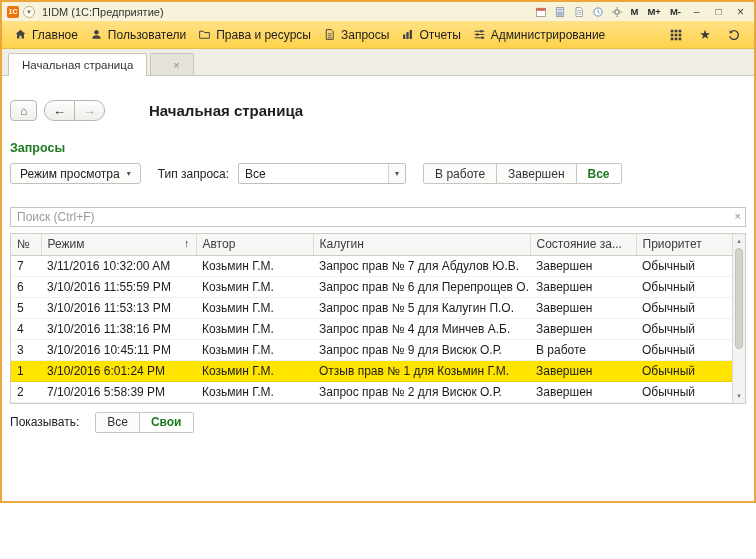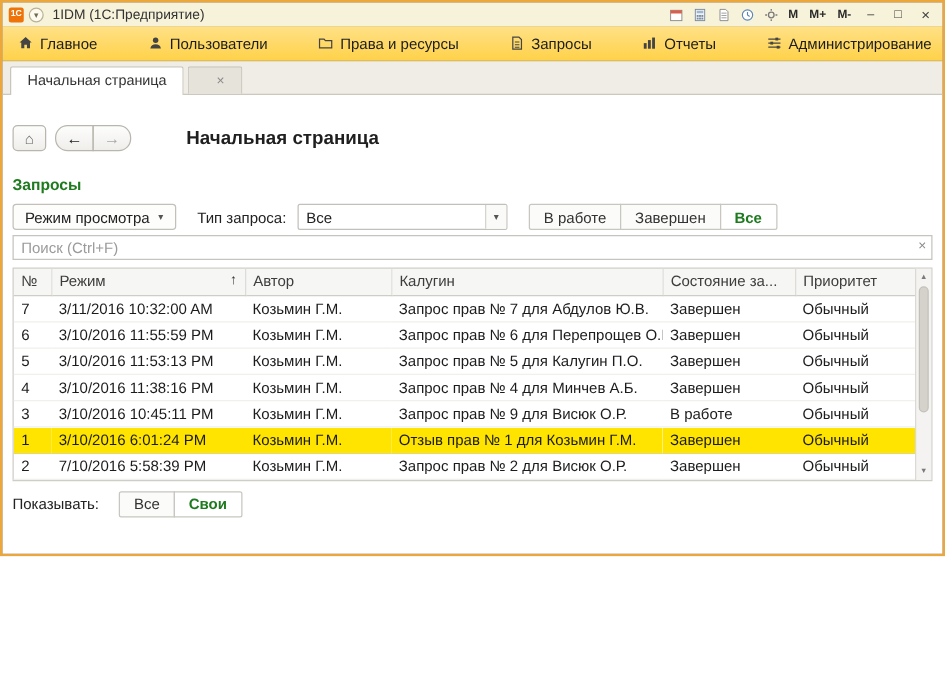--- a/index.html
+++ b/index.html
@@ -1,33 +1,33 @@
 <!DOCTYPE html>
 <html><head>
 <meta charset="utf-8">
 <style>
   * { box-sizing: border-box; margin: 0; padding: 0; }
   body { font-family: "Liberation Sans", sans-serif; background: #fff; }
 
-  .window { width: 756px; height: 445px; border: 2px solid #eca73c; display: flex; flex-direction: column; background: #a3a3a3; overflow: hidden; }
+  .window { width: 756px; height: 503px; border: 2px solid #eca73c; display: flex; flex-direction: column; background: #a16207; overflow: hidden; }
 
   
   .titlebar { height: 19px; background: #f7f2da; display: flex; align-items: center; padding: 0 5px; gap: 4px; font-size: 11px; color: #333; flex: 0 0 auto; }
   .app-logo { width: 12px; height: 12px; background: #ee7309; color: #fff; font-size: 7px; font-weight: bold; border-radius: 2px; display: flex; align-items: center; justify-content: center; }
   .sysmenu { width: 12px; height: 12px; border: 1px solid #b9b294; border-radius: 50%; display: flex; align-items: center; justify-content: center; font-size: 7px; color: #6f6a52; background: #fdfaef; }
   .title-text { margin-left: 3px; white-space: nowrap; }
   .tb-right { margin-left: auto; display: flex; align-items: center; gap: 5px; }
   .tb-ico { width: 14px; height: 14px; display: flex; align-items: center; justify-content: center; }
   .tb-ico svg { width: 12px; height: 12px; }
   .mem-btn { font-size: 9.5px; font-weight: bold; color: #2a2a2a; padding: 0 2px; }
   .win-btn { width: 17px; height: 15px; display: flex; align-items: center; justify-content: center; font-size: 10px; color: #3f3f3f; }
   .win-btn.close { font-size: 12px; }
 
   
-  .menubar { height: 28px; background: linear-gradient(#ffe187, #ffd24a); display: flex; align-items: center; padding: 0 12px; gap: 40px; flex: 0 0 auto; border-bottom: 1px solid #e6bd45; }
+  .menubar { height: 28px; background: linear-gradient(#ffe187, #ffd24a); display: flex; align-items: center; padding: 0 12px; gap: 12px; flex: 0 0 auto; border-bottom: 1px solid #e6bd45; }
   .menu-item { display: flex; align-items: center; gap: 5px; font-size: 12px; color: #1d1d1d; white-space: nowrap; cursor: default; }
   .menu-item svg { width: 13px; height: 13px; }
   .mb-right { margin-left: auto; display: flex; align-items: center; gap: 13px; }
   .mb-ico { display: flex; align-items: center; justify-content: center; width: 16px; height: 16px; color: #3a3a3a; font-size: 13px; }
   .mb-ico svg { width: 14px; height: 14px; }
 
   
   .tabstrip { height: 27px; background: #f0ede6; display: flex; align-items: flex-end; padding: 4px 6px 0 6px; gap: 3px; border-bottom: 1px solid #cbc8be; flex: 0 0 auto; }
   .tab { height: 22px; display: flex; align-items: center; padding: 0 13px; font-size: 11.5px; background: #e6e3da; border: 1px solid #c8c5bb; border-bottom: none; border-radius: 2px 2px 0 0; color: #333; white-space: nowrap; }
   .tab.active { background: #fff; height: 23px; margin-bottom: -1px; }
@@ -52,21 +52,21 @@
   .dd-arrow { font-size: 8px; color: #555; }
   .combo { width: 168px; height: 21px; border: 1px solid #c2c0ba; display: flex; align-items: center; background: #fff; border-radius: 2px; }
   .combo-value { flex: 1; padding: 0 6px; font-size: 12px; }
   .combo-btn { width: 17px; height: 100%; border-left: 1px solid #d6d4ce; display: flex; align-items: center; justify-content: center; font-size: 8px; color: #555; background: #fafaf8; }
   .seg { display: flex; margin-left: 8px; }
   .seg .seg-btn { height: 21px; padding: 0 11px; border: 1px solid #c8c6c0; background: #fbfbfa; font-size: 12px; color: #333; margin-left: -1px; font-family: inherit; }
   .seg .seg-btn:first-child { margin-left: 0; border-radius: 2px 0 0 2px; }
   .seg .seg-btn:last-child { border-radius: 0 2px 2px 0; }
   .seg .seg-btn.active { color: #1e7a1e; font-weight: bold; background: #fff; }
 
-  .search-row { position: relative; margin-top: 4px; }
+  .search-row { position: relative; margin-top: 23px; }
   .search-row input { width: 100%; height: 20px; border: 1px solid #c6c4be; padding: 0 20px 0 6px; font-size: 12px; font-family: inherit; color: #222; }
   .search-row input::placeholder { color: #9b9b9b; }
   .search-clear { position: absolute; right: 5px; top: 3px; color: #8a8a8a; font-size: 11px; }
 
   .tablewrap { margin-top: 6px; border: 1px solid #cfcdc7; display: flex; background: #fff; }
   .tablewrap table { border-collapse: collapse; table-layout: fixed; flex: 1; align-self: flex-start; width: 10px; }
   th { height: 21px; background: #f6f6f4; border-right: 1px solid #dedcd6; border-bottom: 1px solid #cfcdc7; font-weight: normal; font-size: 12px; color: #3d3d3d; text-align: left; padding: 0 6px; white-space: nowrap; overflow: hidden; }
   th:last-child { border-right: none; }
   td { height: 21px; font-size: 12px; color: #1c1c1c; padding: 0 6px; border-bottom: 1px solid #f0f0ec; white-space: nowrap; overflow: hidden; }
   tr.active td { background: #ffe400; border-bottom-color: #e8d200; }

